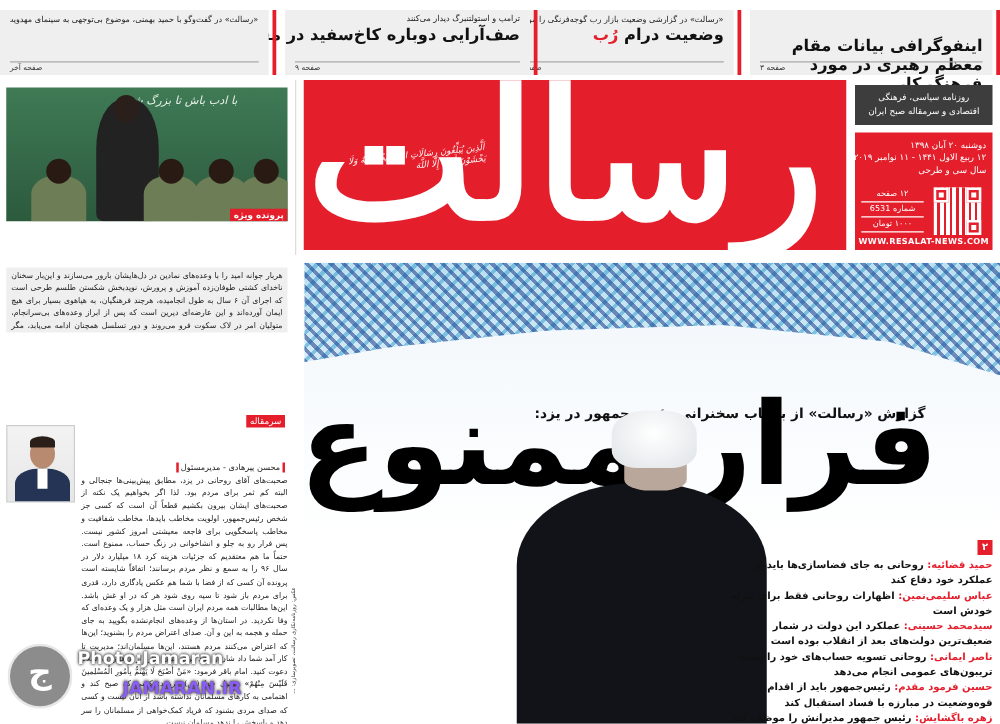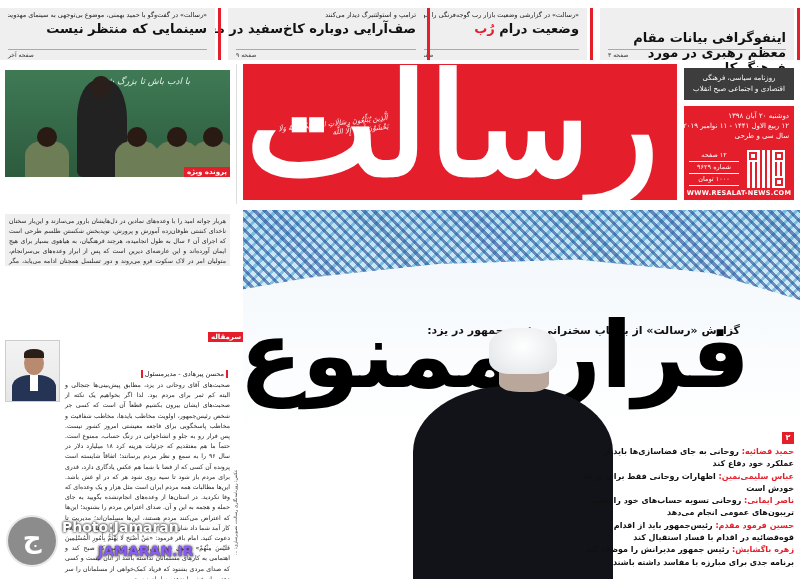--- a/index.html
+++ b/index.html
@@ -67,21 +67,21 @@
   .photo .teacher { position: absolute; left: 72px; top: 10px; width: 50px; height: 97px; background: #222; border-radius: 40% 40% 6px 6px; }
   .photo .teacher::before { content: ""; position: absolute; left: 14px; top: -4px; width: 20px; height: 22px; background: #2a1f1a; border-radius: 50%; }
   .photo .kid { position: absolute; bottom: 0; width: 44px; height: 36px; background: #6d7d55; border-radius: 40% 40% 0 0; }
   .photo .kid::before { content: ""; position: absolute; left: 12px; top: -14px; width: 20px; height: 20px; background: #2a1a14; border-radius: 50%; }
   .photo .badge { position: absolute; bottom: 0; right: 0; background: #e41e2b; color: #fff; font-size: 7px; font-weight: bold; padding: 1px 3px; }
   .feature-bar { position: absolute; top: 113px; left: 5px; width: 225px; height: 36px; background: #3d3d3d; color: #fff; text-align: right; padding: 2px 5px; }
   .feature-bar .kicker { font-size: 6px; white-space: nowrap; overflow: hidden; }
   .feature-bar .title { font-size: 13px; font-weight: bold; margin-top: 2px; white-space: nowrap; }
   .feature-body { position: absolute; top: 150px; left: 5px; width: 225px; height: 52px; background: #efefef; font-size: 6.2px; line-height: 10px; padding: 2px 4px; text-align: justify; color: #222; overflow: hidden; }
 
-  .editorial-tag { position: absolute; top: 268px; left: 197px; background: #e41e2b; color: #fff; font-size: 7px; font-weight: bold; padding: 1px 3px; margin-left: 11px; }
+  .editorial-tag { position: absolute; top: 268px; left: 197px; background: #e41e2b; color: #fff; font-size: 7px; font-weight: normal; padding: 1px 3px; }
   .author-photo { position: absolute; top: 276px; left: 5px; width: 55px; height: 62px; background: linear-gradient(#f3f3f3, #e6e6e6); border: 1px solid #ccc; overflow: hidden; }
   .author-photo .head { position: absolute; left: 18px; top: 10px; width: 20px; height: 24px; background: #b88a70; border-radius: 50%; }
   .author-photo .head::before { content: ""; position: absolute; left: 0; top: -2px; width: 20px; height: 9px; background: #2a1e18; border-radius: 50% 50% 0 0; }
   .author-photo .suit { position: absolute; left: 6px; top: 34px; width: 44px; height: 30px; background: #253454; border-radius: 40% 40% 0 0; }
   .author-photo .suit::before { content: ""; position: absolute; left: 18px; top: 0; width: 8px; height: 16px; background: #fff; }
   .editorial-title { position: absolute; top: 284px; left: 64px; width: 166px; text-align: right; font-size: 12.5px; font-weight: bold; color: #111; white-space: nowrap; }
   .byline { position: absolute; top: 306px; left: 64px; width: 166px; text-align: right; font-size: 6.5px; color: #222; }
   .byline .bar { display: inline-block; width: 2px; height: 8px; background: #e41e2b; vertical-align: middle; margin: 0 2px; }
   .editorial-body { position: absolute; top: 316px; left: 5px; width: 225px; font-size: 6.2px; line-height: 10.2px; text-align: justify; color: #222; }
   .editorial-body p { margin: 0; }
@@ -114,48 +114,47 @@
   </div>
   <div class="teaser t3">
     <div class="red-bar"></div>
     <div class="kicker">ترامپ و استولتنبرگ دیدار می‌کنند</div>
     <div class="title">صف‌آرایی دوباره کاخ‌سفید در مقابل ناتو</div>
     <div class="page">صفحه ۹</div>
   </div>
   <div class="teaser t4">
     <div class="red-bar"></div>
     <div class="kicker">«رسالت» در گفت‌وگو با حمید بهمنی، موضوع بی‌توجهی به سینمای مهدویت را بررسی می‌کند</div>
-    <div class="title">سینمایی که منتظر نیست</div>
     <div class="page">صفحه آخر</div>
   </div>
 </div>
 
 <div class="masthead">
   <div class="logo-text">رسالت</div>
   <div class="calligraphy">اَلَّذِینَ یُبَلِّغُونَ رِسَالَاتِ اللَّهِ وَیَخْشَوْنَهُ وَلَا یَخْشَوْنَ أَحَدًا إِلَّا اللَّهَ</div>
 </div>
 
 <div class="brand-box">
   <div>روزنامه سیاسی، فرهنگی</div>
-  <div>اقتصادی و اجتماعی صبح انقلاب</div>
+  <div>اقتصادی و سرمقاله صبح ایران</div>
 </div>
 
 <div class="info-box">
   <div class="dline">دوشنبه ۲۰ آبان ۱۳۹۸</div>
   <div class="dline">۱۲ ربیع الاول ۱۴۴۱ - ۱۱ نوامبر ۲۰۱۹</div>
   <div class="dline">سال سی و طرحی</div>
   <div class="lower">
     <div class="qr">
       <span class="c" style="right:0;top:0;"></span>
       <span class="c" style="left:0;top:0;"></span>
       <span class="c" style="right:0;bottom:0;"></span>
     </div>
     <div class="meta">
       <div>۱۲ صفحه</div>
-      <div>شماره ۹۶۲۹</div>
+      <div>شماره 6531</div>
       <div>۱۰۰۰ تومان</div>
     </div>
   </div>
   <div class="url">WWW.RESALAT-NEWS.COM</div>
 </div>
 
 <div class="vsep"></div>
 
 <div class="left">
   <div class="photo">
@@ -195,22 +194,23 @@
     <div class="robe"></div>
     <div class="neck"></div>
     <div class="turban"></div>
   </div>
 </div>
 
 <div class="side-list">
   <div><span class="num">۲</span></div>
   <div><span class="name">حمید قضائیه:</span><span> روحانی به جای فضاسازی‌ها باید از عملکرد خود دفاع کند</span></div>
   <div><span class="name">عباس سلیمی‌نمین:</span><span> اظهارات روحانی فقط برای تبرئه خودش است</span></div>
+  <div><span class="name">سیدمحمد حسینی:</span><span> عملکرد این دولت در شمار ضعیف‌ترین دولت‌های بعد از انقلاب بوده است</span></div>
   <div><span class="name">ناصر ایمانی:</span><span> روحانی تسویه حساب‌های خود را پشت تریبون‌های عمومی انجام می‌دهد</span></div>
-  <div><span class="name">حسین فرمود مقدم:</span><span> رئیس‌جمهور باید از اقدام قوه‌قضائیه در اقدام با فساد استقبال کند</span></div>
+  <div><span class="name">حسین فرمود مقدم:</span><span> رئیس‌جمهور باید از اقدام قوه‌وضعیت در مبارزه با فساد استقبال کند</span></div>
   <div><span class="name">زهره باگشایش:</span><span> رئیس جمهور مدیرانش را موظف کند برنامه جدی برای مبارزه با مفاسد داشته باشند</span></div>
 </div>
 
 <div class="watermark">
   <div class="ring"></div>
   <div class="line1">Photo:Jamaran</div>
   <div class="line2">JAMARAN.IR</div>
 </div>
 
 </body></html>

